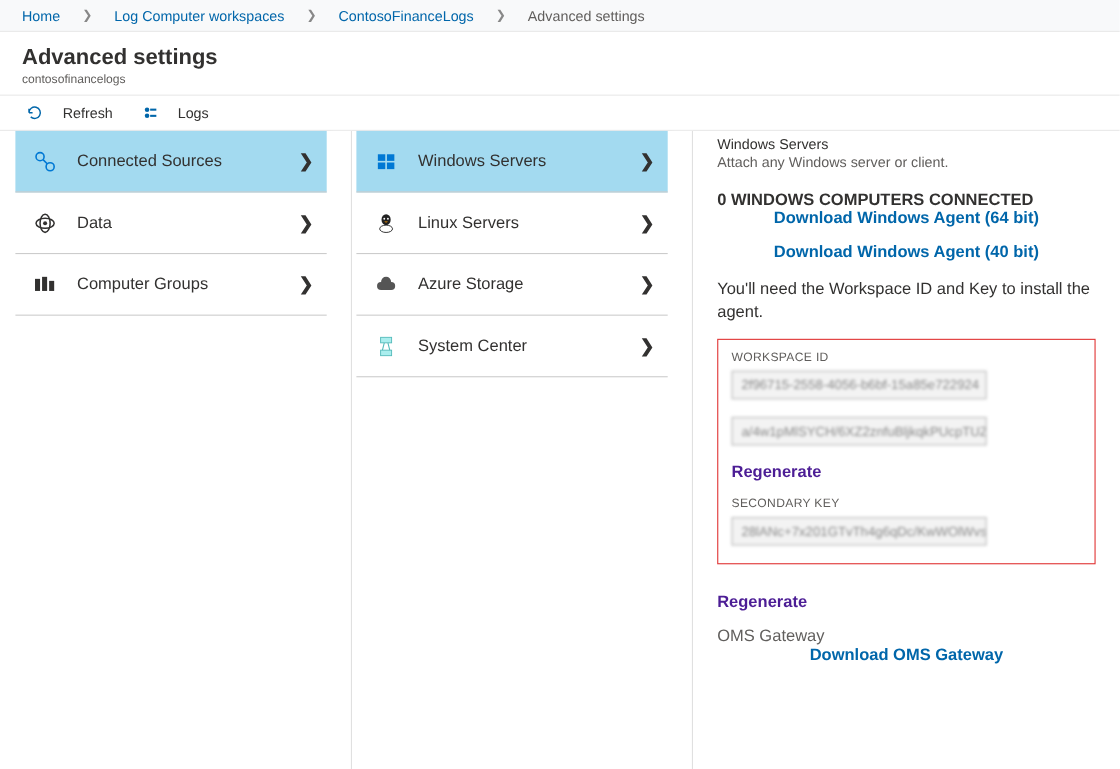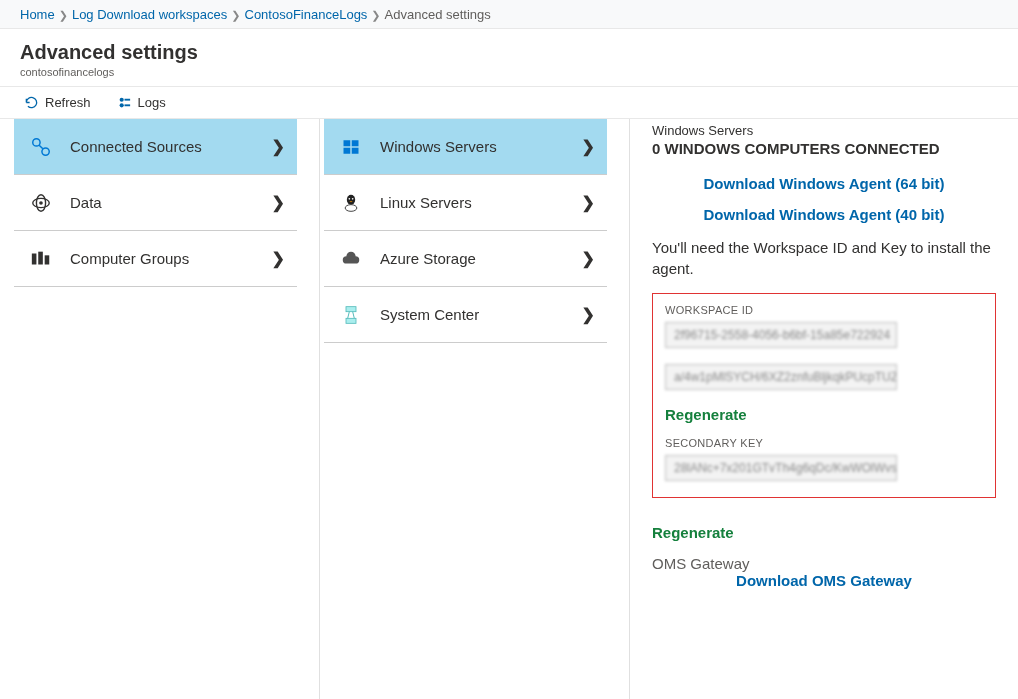--- a/index.html
+++ b/index.html
@@ -16,22 +16,22 @@
       height: 699px;
       overflow: hidden;
     }
     .breadcrumb-bar {
       padding: 7px 20px 6px 20px;
       border-bottom: 1px solid #e8e8e8;
       background: #f8f9fa;
     }
     .breadcrumb {
       display: flex;
-      align-items: flex-end;
-      gap: 4px;
+      align-items: flex-start;
+      gap: 20px;
       font-size: 13px;
     }
     .breadcrumb a {
       color: #0066aa;
       text-decoration: none;
       cursor: pointer;
     }
     .breadcrumb .sep {
       color: #888;
       font-size: 11px;
@@ -55,21 +55,21 @@
     .toolbar {
       padding: 6px 20px;
       border-top: 1px solid #e8e8e8;
       display: flex;
       gap: 18px;
       align-items: center;
     }
     .toolbar-btn {
       display: flex;
       align-items: center;
-      gap: 6px;
+      gap: 18px;
       background: none;
       border: none;
       font-size: 13px;
       color: #323130;
       cursor: pointer;
       padding: 2px 4px;
       font-family: inherit;
     }
     .toolbar-btn .icon {
       display: inline-flex;
@@ -132,21 +132,20 @@
     }
     .right-panel .sub-lbl {
       font-size: 13px;
       color: #605e5c;
       margin-bottom: 18px;
     }
     .right-panel .count-line {
       font-size: 15px;
       font-weight: 700;
       color: #323130;
-      margin-bottom: 18px;
     }
     .right-panel .link {
       display: block;
       color: #0066aa;
       font-size: 15px;
       font-weight: 600;
       text-decoration: none;
       cursor: pointer;
       margin-bottom: 14px;
       text-align: center;
@@ -178,21 +177,21 @@
       padding: 5px 8px;
       font-size: 12px;
       color: #888;
       filter: blur(1.5px);
       margin-bottom: 16px;
       width: 232px;
       white-space: nowrap;
       overflow: hidden;
     }
     .regen-link {
-      color: #15803d;
+      color: #4c1d95;
       font-size: 15px;
       font-weight: 600;
       cursor: pointer;
       margin-bottom: 14px;
       display: block;
     }
     .inline-link {
       color: #0066aa;
       cursor: pointer;
     }
@@ -212,21 +211,21 @@
       flex-shrink: 0;
     }
   </style>
 </head>
 <body>
 
 <div class="breadcrumb-bar">
   <div class="breadcrumb">
     <a>Home</a>
     <span class="sep">❯</span>
-    <a>Log Download workspaces</a>
+    <a>Log Computer workspaces</a>
     <span class="sep">❯</span>
     <a>ContosoFinanceLogs</a>
     <span class="sep">❯</span>
     <span class="current">Advanced settings</span>
   </div>
 </div>
 
 <div class="title-block">
   <h1>Advanced settings</h1>
   <div class="subtitle">contosofinancelogs</div>
@@ -348,20 +347,21 @@
       <span class="item-label">System Center</span>
       <span class="chevron">❯</span>
     </div>
 
   </div>
 
   <div class="panel-gap"></div>
 
   <div class="right-panel">
     <div class="header-lbl">Windows Servers</div>
+    <div class="sub-lbl">Attach any Windows server or client.</div>
     <div class="count-line">0 WINDOWS COMPUTERS CONNECTED</div>
     <a class="link">Download Windows Agent (64 bit)</a>
     <a class="link">Download Windows Agent (40 bit)</a>
     <div class="info-text">You'll need the Workspace ID and Key to install the agent.</div>
 
     <div class="highlight-box">
       <div class="field-label">WORKSPACE ID</div>
       <div class="field-box">2f96715-2558-4056-b6bf-15a85e722924</div>
       <div class="field-box">a/4w1pMlSYCH/6XZ2znfuBljkqkPUcpTUZh</div>
       <a class="regen-link">Regenerate</a>

